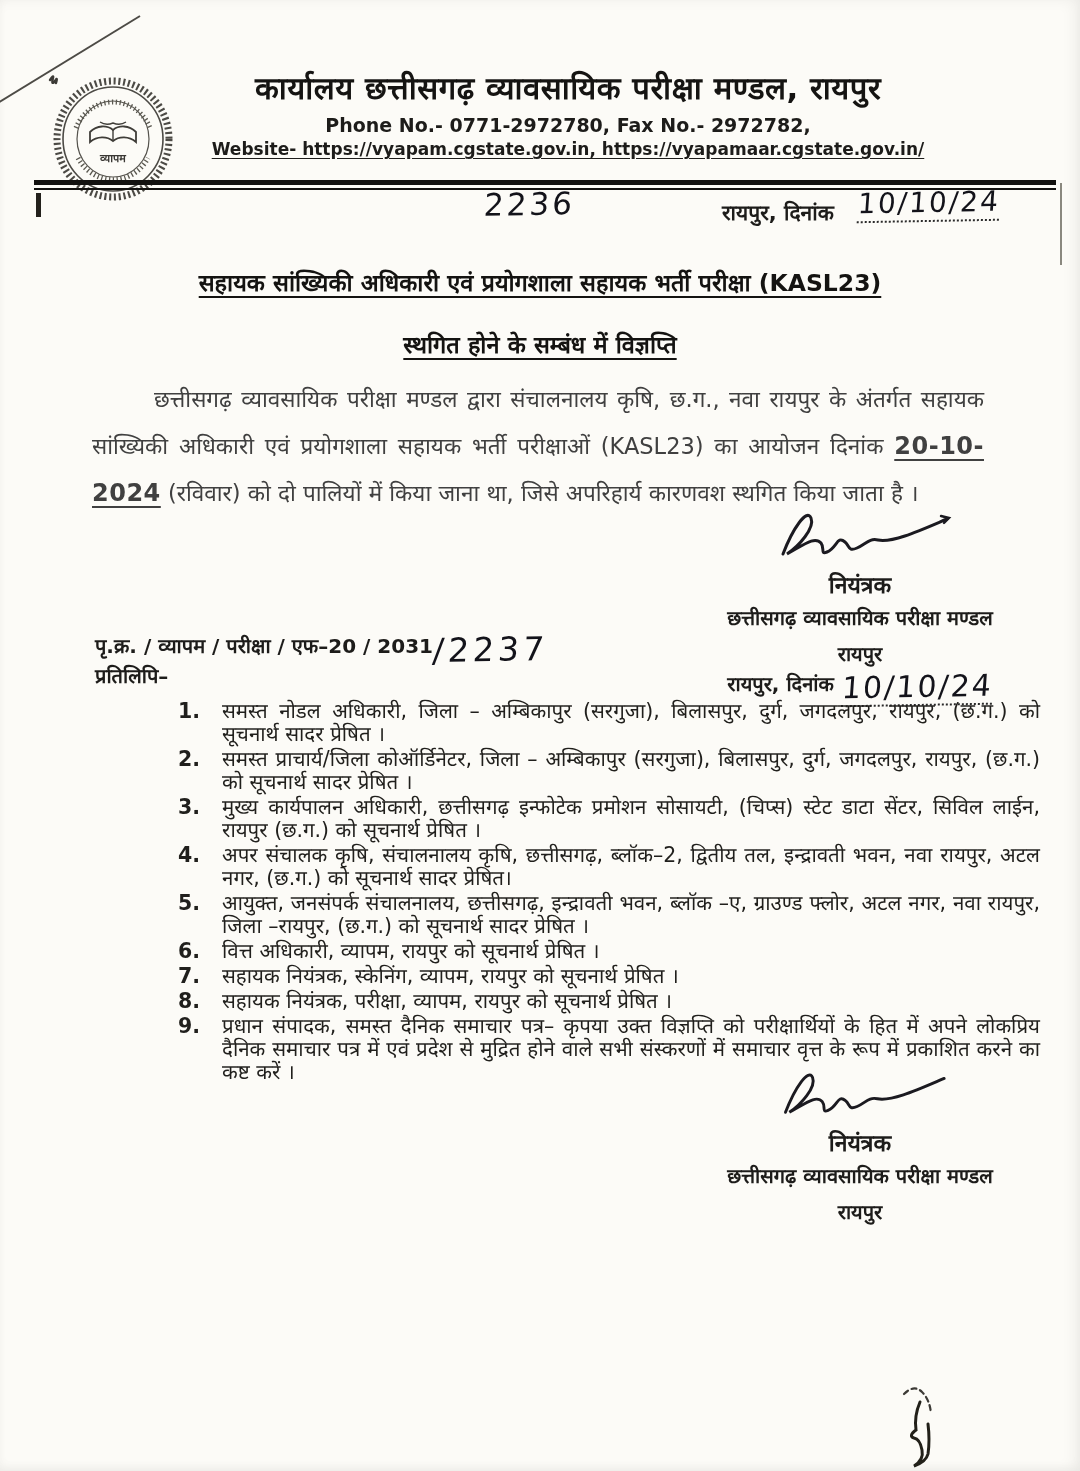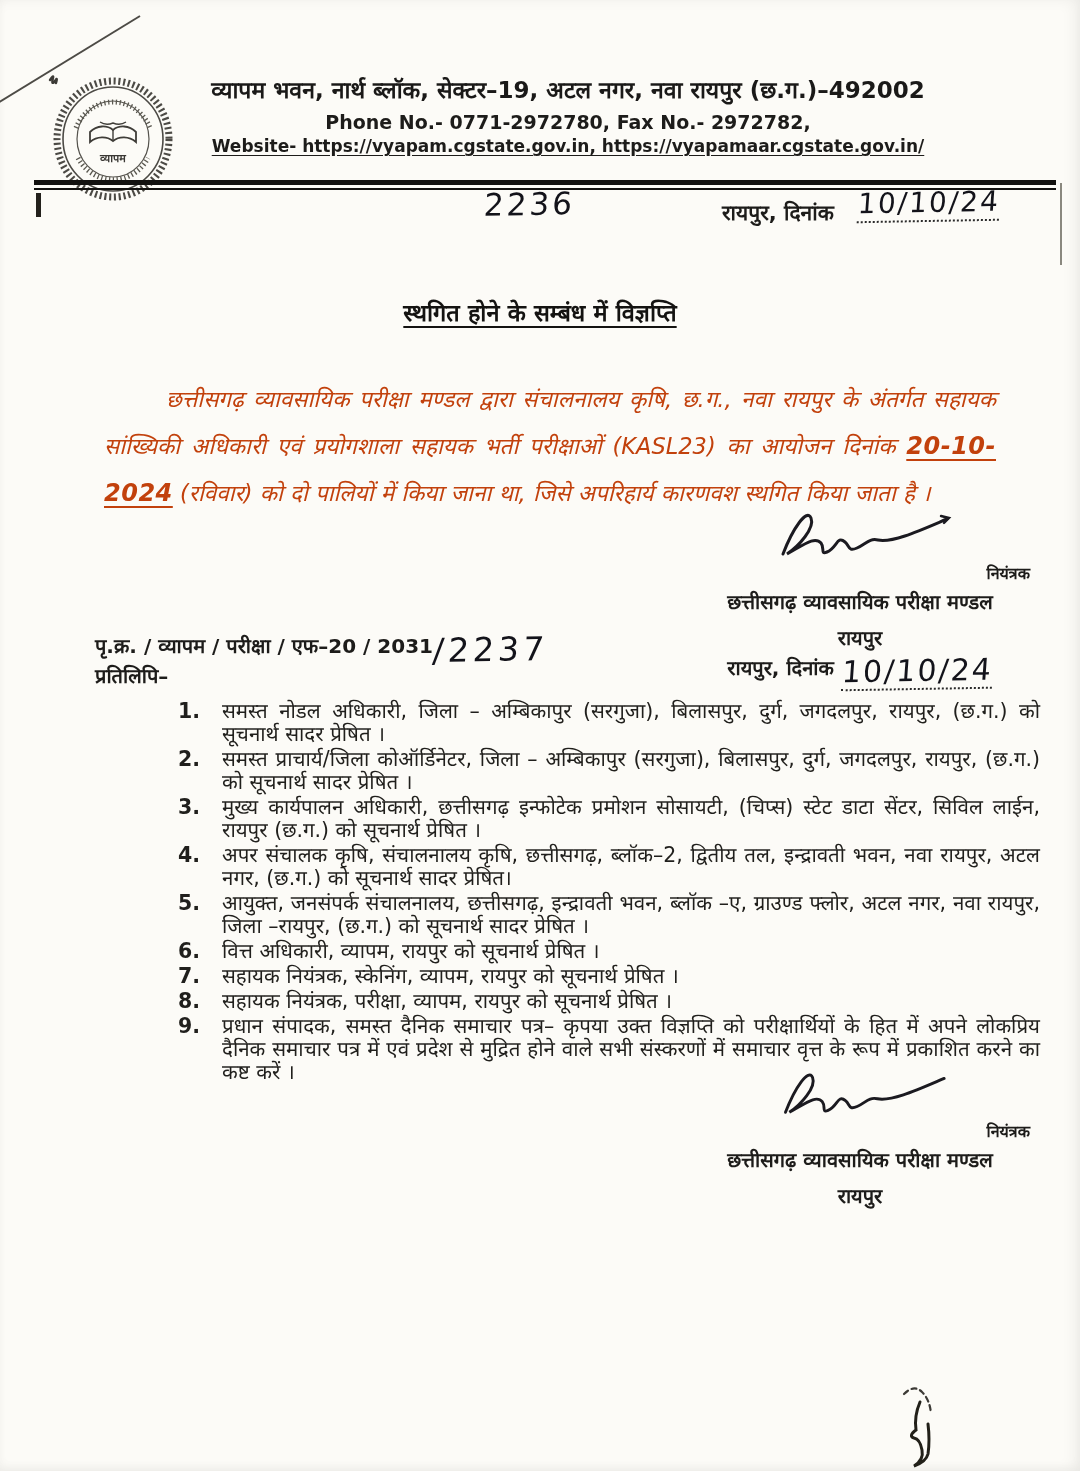--- a/index.html
+++ b/index.html
@@ -30,28 +30,28 @@
   .hand{font-weight:500;color:#13131a;display:inline-block;transform:skewX(-5deg) rotate(-1deg);}
   .ref-num{left:484px;top:186px;font-size:31px;letter-spacing:3px;}
   .ref-right{left:722px;top:198px;font-size:21px;font-weight:600;}
   .ref-date{left:858px;top:186px;font-size:28px;letter-spacing:2px;border-bottom:2px dotted #2a2a2a;padding-bottom:1px;}
   
   .subject{left:0;top:266px;width:1080px;text-align:center;}
   .subject .s1,.subject .s2{font-size:23.5px;font-weight:bold;color:#141311;
      text-decoration:underline;text-underline-offset:5px;text-decoration-thickness:1.6px;}
   .subject .s2{display:inline-block;margin-top:11px;}
   
-  .para{left:104px;top:376px;width:892px;font-size:22.5px;line-height:47px;text-align:justify;text-indent:62px;color:#c2410c;font-style:italic;}
+  .para{left:92px;top:376px;width:892px;font-size:22.5px;line-height:47px;text-align:justify;text-indent:62px;color:#404040;}
   .exam-date{font-weight:bold;text-decoration:underline;text-underline-offset:5px;font-size:24px;letter-spacing:.5px;}
   
   .sig{width:340px;text-align:center;}
   .sig1{left:690px;top:502px;}
   .sig2{left:690px;top:1062px;}
   .sig svg{display:block;margin:0 auto -2px auto;}
-  .sig .desig{font-size:16px;font-weight:600;margin-top:0;text-align:right;}
+  .sig .desig{font-size:23px;font-weight:600;margin-top:6px;}
   .sig .org{font-size:20px;font-weight:600;margin-top:4px;}
   .sig .place{font-size:20px;font-weight:600;margin-top:9px;}
   .sig .dateline{font-size:20px;font-weight:600;margin-top:2px;white-space:nowrap;}
   .sig .dateline .hand{font-size:30px;letter-spacing:2px;border-bottom:2px dotted #2a2a2a;vertical-align:-6px;margin-left:8px;}
   
   .copy-ref{left:95px;top:630px;font-size:20px;font-weight:600;white-space:nowrap;}
   .copy-ref .hand{font-size:33px;letter-spacing:4px;vertical-align:-8px;}
   .copy-label{left:95px;top:662px;font-size:20px;font-weight:600;text-align:right;}
   .copy-list{left:178px;top:700px;width:862px;}
   .copy-item{display:grid;grid-template-columns:44px 1fr;font-size:20.5px;line-height:23px;margin-bottom:2px;color:#201f1c;text-align:justify;}
@@ -76,36 +76,36 @@
     <ellipse cx="61" cy="63" rx="36" ry="38" fill="none" stroke="#55534d" stroke-width="1.2"></ellipse>
     <path d="M24,52 a40,42 0 0 1 74,0" fill="none" stroke="#5a5850" stroke-width="5" stroke-dasharray="1.3,2.6"></path>
     <path d="M26,82 a40,42 0 0 0 70,0" fill="none" stroke="#5a5850" stroke-width="5" stroke-dasharray="1.3,2.6"></path>
     <path d="M38,56 C45,49 55,49 61,54 C67,49 77,49 84,56 L84,66 C77,60 67,60 61,65 C55,60 45,60 38,66 Z" fill="none" stroke="#3f3d38" stroke-width="1.8"></path>
     <line x1="61" y1="54" x2="61" y2="65" stroke="#3f3d38" stroke-width="1.4"></line>
     <path d="M48,46 q6,4 13,1 q7,3 13,-1" fill="none" stroke="#3f3d38" stroke-width="1.4"></path>
     <text x="61" y="86" text-anchor="middle" font-size="11" font-weight="bold" fill="#3a3834">व्यापम</text>
   </svg>
 
   <div class="abs hdr">
-    <div class="addr">व्यापम भवन, नार्थ ब्लॉक,  सेक्टर–19, अटल नगर, नवा रायपुर (छ.ग.)–492002</div>
+    <div class="org">कार्यालय छत्तीसगढ़ व्यावसायिक परीक्षा मण्डल, रायपुर</div>
     <div class="phone">Phone No.- 0771-2972780,  Fax No.-  2972782,</div>
     <div class="web">Website- https://vyapam.cgstate.gov.in, https://vyapamaar.cgstate.gov.in/</div>
   </div>
 
   <div class="abs rule-thick"></div>
   <div class="abs rule-thin"></div>
   <div class="abs edge-line"></div>
   <div class="abs artifact"></div>
 
   <div class="abs ref-num hand">2236</div>
   <div class="abs ref-right">रायपुर,  दिनांक</div>
   <div class="abs ref-date hand">10/10/24</div>
 
   <div class="abs subject">
-    <br>
+    <div class="s1">सहायक सांख्यिकी अधिकारी एवं प्रयोगशाला सहायक भर्ती परीक्षा (KASL23)</div><br>
     <div class="s2">स्थगित होने के सम्बंध में विज्ञप्ति</div>
   </div>
 
   <div class="abs para"><span>छत्तीसगढ़ व्यावसायिक परीक्षा मण्डल द्वारा संचालनालय कृषि, छ.ग., नवा रायपुर के अंतर्गत सहायक सांख्यिकी अधिकारी एवं प्रयोगशाला सहायक भर्ती परीक्षाओं (KASL23) का आयोजन दिनांक</span> <span class="exam-date">20-10-2024</span> <span>(रविवार) को दो पालियों में किया जाना था, जिसे अपरिहार्य कारणवश स्थगित किया जाता है ।</span></div>
 
   <div class="abs sig sig1">
     <svg width="190" height="62" viewBox="0 0 190 62">
       <path d="M18,52 C28,26 42,6 46,16 C50,26 34,44 22,52 C40,42 50,34 56,41 C60,46 55,53 62,50 C72,46 72,33 80,40 C85,44 83,50 92,46 C101,42 104,36 113,38 C128,41 156,28 182,17" fill="none" stroke="#1b1a20" stroke-width="3" stroke-linecap="round"></path>
       <path d="M176,14 l8,2 l-5,5" fill="none" stroke="#1b1a20" stroke-width="2.4" stroke-linecap="round"></path>
     </svg>

